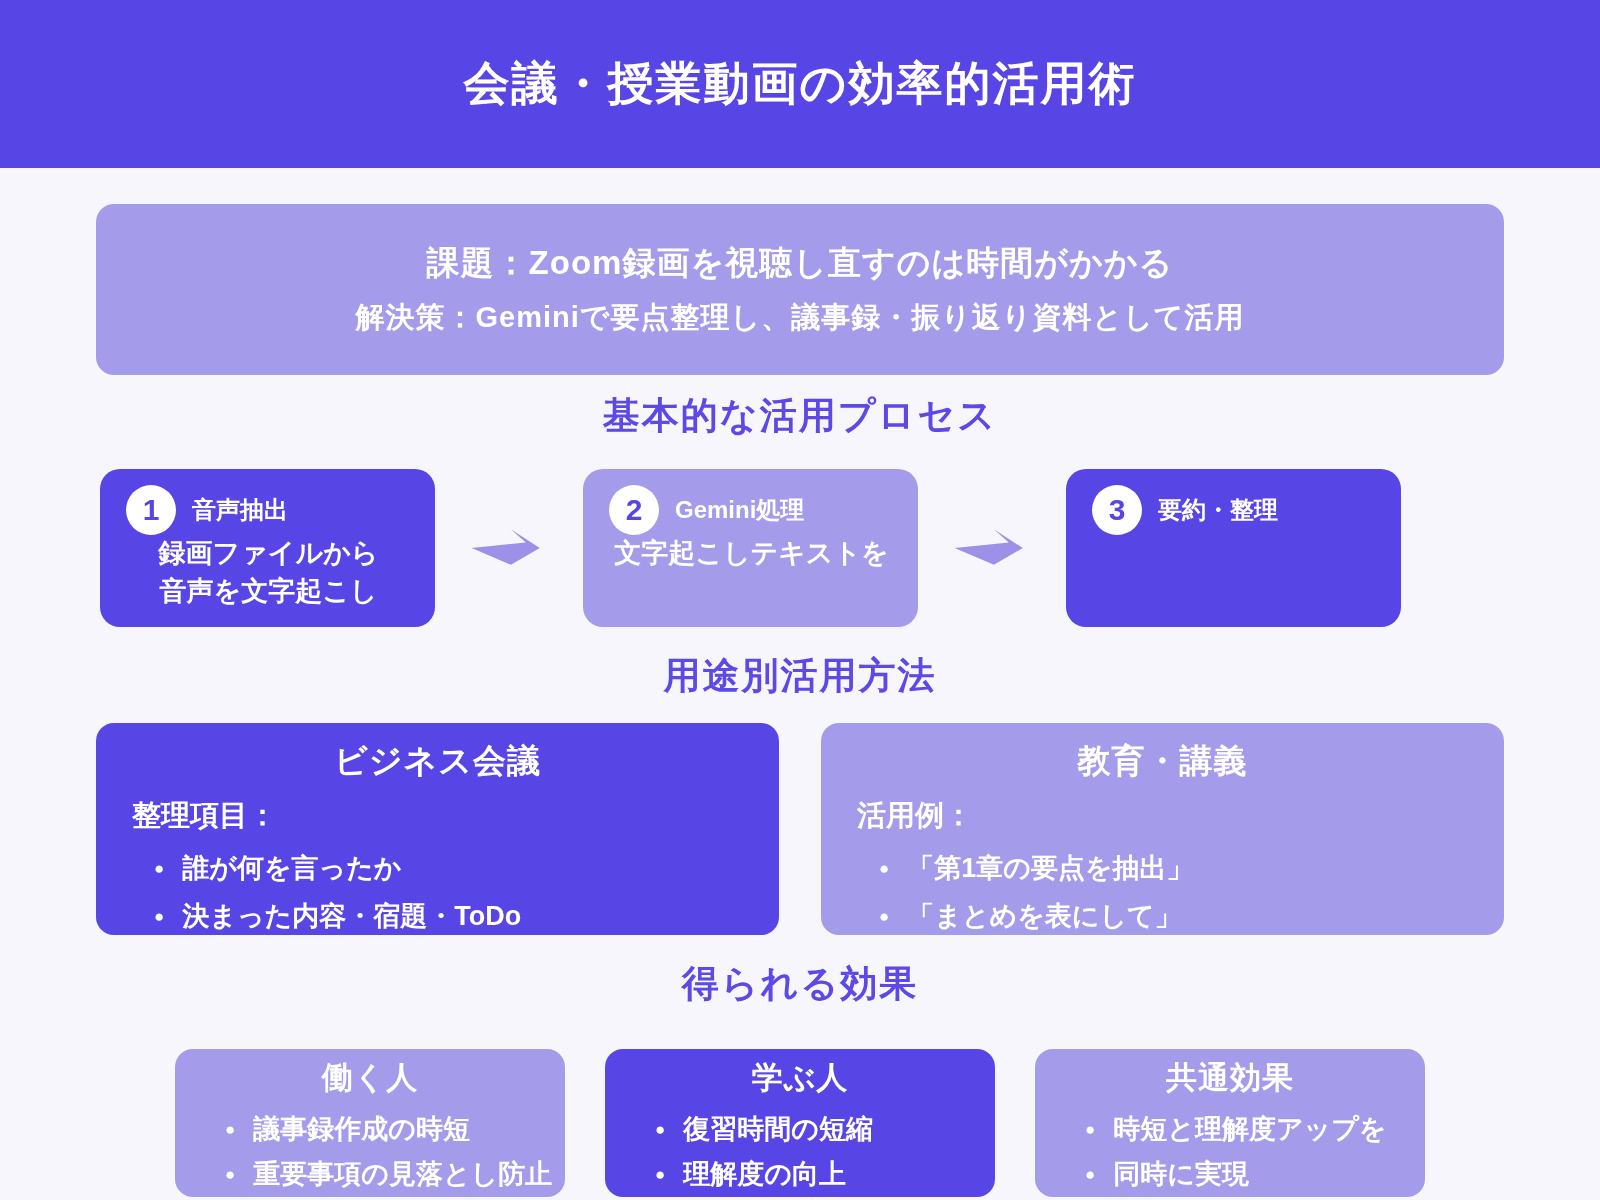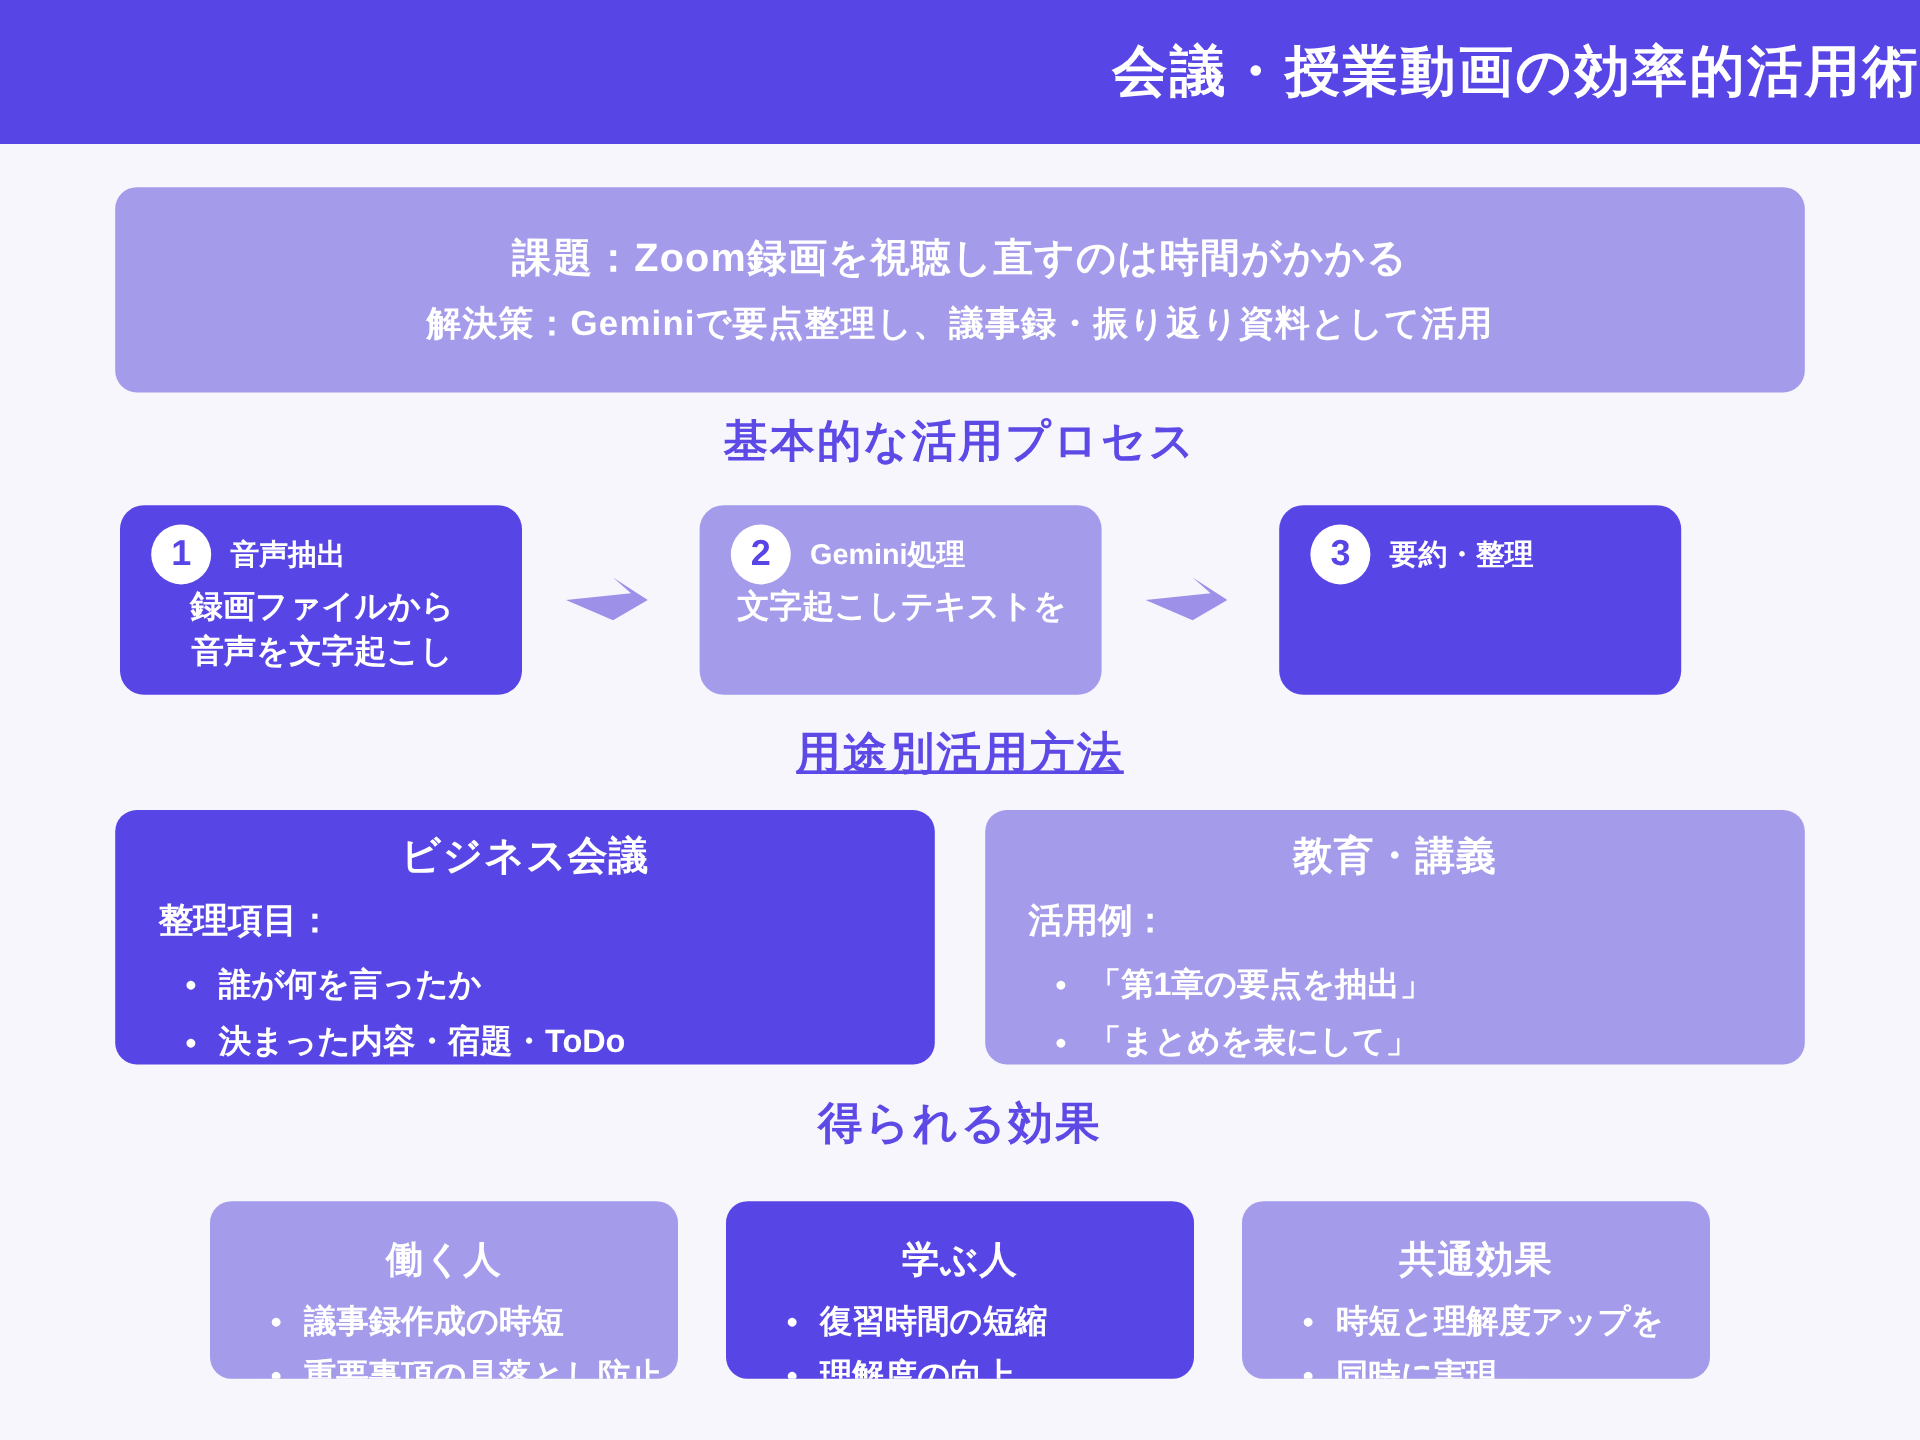--- a/index.html
+++ b/index.html
@@ -11,31 +11,31 @@
   }
   *{box-sizing:border-box;}
   html,body{margin:0;padding:0;}
   body{
     width:1600px;height:1200px;overflow:hidden;
     background:var(--page-bg);
     font-family:"Liberation Sans","DejaVu Sans",sans-serif;
     font-weight:700;color:#fff;
   }
   
-  .banner{height:120px;background:var(--primary);display:flex;align-items:center;justify-content:flex-end;}
+  .banner{height:168px;background:var(--primary);display:flex;align-items:center;justify-content:center;}
   .banner-title{margin:0;font-size:46px;letter-spacing:2px;color:#fff;}
   
   .challenge{margin:36px 96px 0;height:171px;background:var(--light);border-radius:18px;
     display:flex;flex-direction:column;align-items:center;justify-content:center;gap:12px;}
   .challenge-problem{margin:0;font-size:33px;letter-spacing:1px;}
   .challenge-solution{margin:0;font-size:29px;letter-spacing:1px;}
   
   .section-title{margin:0;text-align:center;color:var(--heading-text);font-size:37px;letter-spacing:2px;}
   .st-process{margin-top:16px;}
-  .st-usage{margin-top:24px;text-decoration:underline;}
+  .st-usage{margin-top:24px;}
   .st-effects{margin-top:24px;}
   
   .process-row{display:flex;align-items:center;margin:28px 0 0 100px;height:158px;}
   .step-card{width:335px;height:158px;border-radius:20px;padding:16px 24px 0 26px;flex:none;}
   .card-dark{background:var(--primary);}
   .card-light{background:var(--light);}
   .step-head{display:flex;align-items:center;gap:16px;}
   .step-badge{width:50px;height:50px;border-radius:50%;background:#fff;color:var(--primary);
     display:flex;align-items:center;justify-content:center;font-size:30px;flex:none;}
   .step-title{font-size:24px;}
@@ -45,21 +45,21 @@
   
   .usage-row{display:flex;gap:42px;margin:22px 96px 0;}
   .usage-card{flex:1;height:212px;border-radius:18px;padding-top:16px;overflow:hidden;}
   .usage-title{text-align:center;font-size:33px;letter-spacing:1px;}
   .usage-label{font-size:29px;margin:12px 0 0 36px;}
   .usage-list{margin:14px 0 0 58px;display:flex;flex-direction:column;gap:12px;font-size:27px;}
   .bullet-row{display:flex;gap:18px;align-items:baseline;}
   .bullet-dot{font-size:17px;flex:none;position:relative;top:-3px;}
   
   .effects-row{display:flex;justify-content:center;gap:40px;margin-top:40px;}
-  .effect-card{width:390px;height:148px;border-radius:18px;padding-top:28px;flex:none;overflow:hidden;}
+  .effect-card{width:390px;height:148px;border-radius:18px;padding-top:8px;flex:none;overflow:hidden;}
   .effect-title{text-align:center;font-size:31px;letter-spacing:1px;}
   .effect-list{margin:12px 0 0 50px;display:flex;flex-direction:column;gap:9px;font-size:27px;}
 </style>
 </head>
 <body>
 
 <div>
 
   <header class="banner">
     <h1 class="banner-title">会議・授業動画の効率的活用術</h1>

